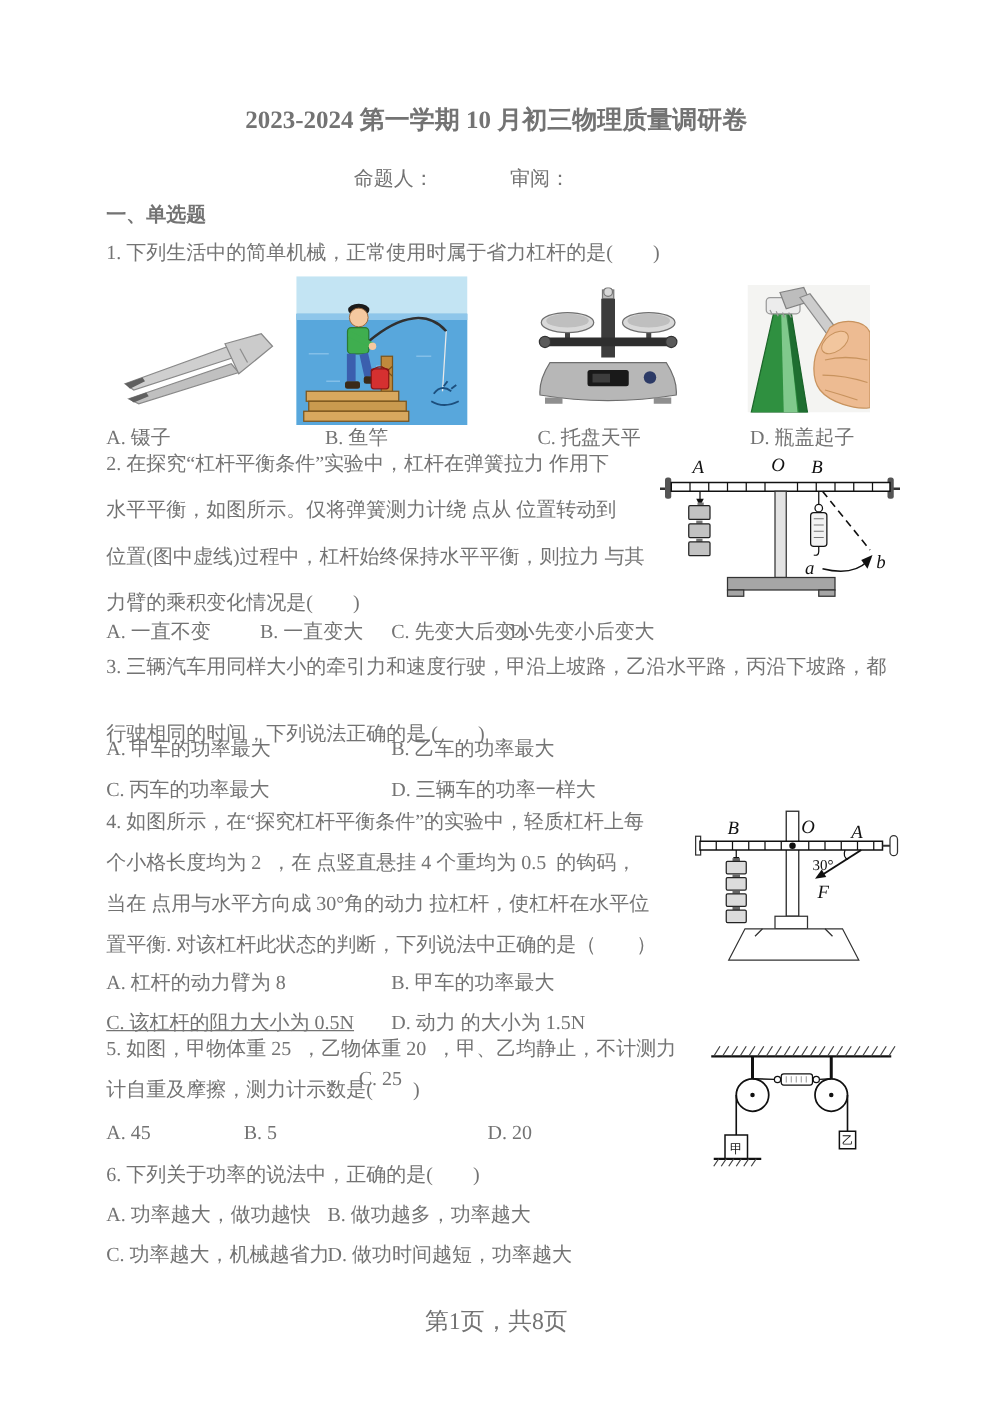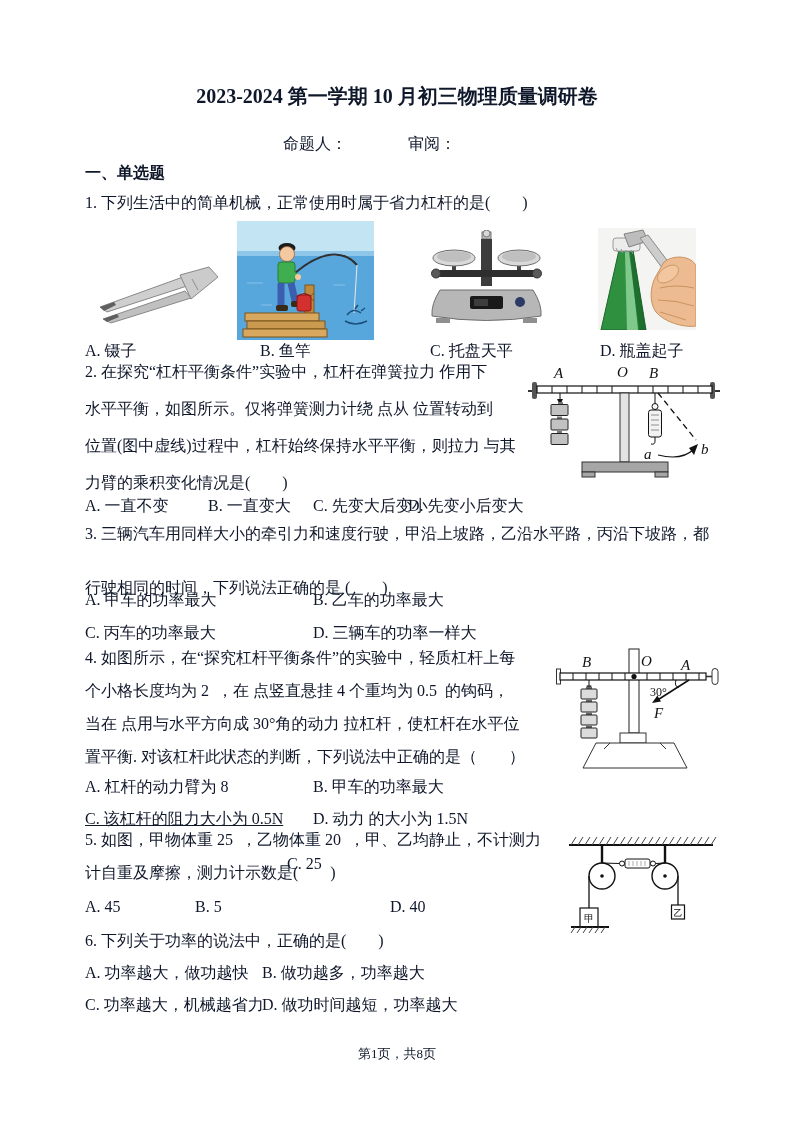--- a/index.html
+++ b/index.html
@@ -1,21 +1,21 @@
 <!DOCTYPE html>
 <html><head>
 <meta charset="utf-8">
 <style>
   html,body{margin:0;padding:0;background:#ffffff;}
   .page{position:relative;width:794px;height:1122px;background:#ffffff;
-        font-family:"Liberation Serif","DejaVu Serif",serif;color:#0f172a;overflow:hidden;}
+        font-family:"Liberation Serif","DejaVu Serif",serif;color:#737373;overflow:hidden;}
   .t{position:absolute;white-space:pre;font-size:16px;line-height:1.25;}
   .b{font-weight:bold;}
   .title{left:0;top:84px;width:100%;text-align:center;font-size:20px;font-weight:bold;}
-  .footer{left:0;top:1046px;width:100%;text-align:center;font-size:13px;}
+  .footer{left:0;top:1046px;width:100%;text-align:center;font-size:19px;}
   svg{position:absolute;display:block;}
   svg text{font-family:"Liberation Serif","DejaVu Serif",serif;fill:#111;}
 </style>
 </head>
 <body>
 
 <div class="page">
 
   <div class="t title">2023-2024 第一学期 10 月初三物理质量调研卷</div>
   <span class="t" style="left:283px;top:134px;">命题人：</span>
@@ -188,21 +188,21 @@
     <rect x="64" y="88" width="26" height="10" fill="#fff" stroke="#333"></rect>
     <polygon points="40,98 118,98 131,123 27,123" fill="#fff" stroke="#333"></polygon>
     <path d="M48,104 L54,98 M110,104 L104,98" stroke="#333" stroke-width="1"></path>
   </svg>
 
   <div class="t" style="left:85px;top:830px;">5. 如图，甲物体重 25  ，乙物体重 20  ，甲、乙均静止，不计测力</div>
   <div class="t" style="left:85px;top:863px;">计自重及摩擦，测力计示数是(        )</div>
   <span class="t" style="left:85px;top:897px;">A. 45</span>
   <span class="t" style="left:195px;top:897px;">B. 5</span>
   <span class="t" style="left:287px;top:854px;">C. 25</span>
-  <span class="t" style="left:390px;top:897px;">D. 40</span>
+  <span class="t" style="left:390px;top:897px;">D. 20</span>
 
   <svg style="left:563px;top:832px;" width="164" height="140" viewBox="0 0 164 140">
     <line x1="6" y1="13" x2="150" y2="13" stroke="#111" stroke-width="1.8"></line>
     <path d="M8,13 l5,-8 M15,13 l5,-8 M22,13 l5,-8 M29,13 l5,-8 M36,13 l5,-8 M43,13 l5,-8 M50,13 l5,-8 M57,13 l5,-8 M64,13 l5,-8 M71,13 l5,-8 M78,13 l5,-8 M85,13 l5,-8 M92,13 l5,-8 M99,13 l5,-8 M106,13 l5,-8 M113,13 l5,-8 M120,13 l5,-8 M127,13 l5,-8 M134,13 l5,-8 M141,13 l5,-8 M148,13 l5,-8" stroke="#444" stroke-width="1"></path>
     <line x1="39" y1="13" x2="39" y2="44" stroke="#111" stroke-width="2.4"></line>
     <line x1="102" y1="13" x2="102" y2="44" stroke="#111" stroke-width="2.4"></line>
     <circle cx="39" cy="44" r="13" fill="#fff" stroke="#111" stroke-width="1.4"></circle>
     <circle cx="39" cy="44" r="1.8" fill="#111"></circle>
     <circle cx="102" cy="44" r="13" fill="#fff" stroke="#111" stroke-width="1.4"></circle>
     <circle cx="102" cy="44" r="1.8" fill="#111"></circle>

